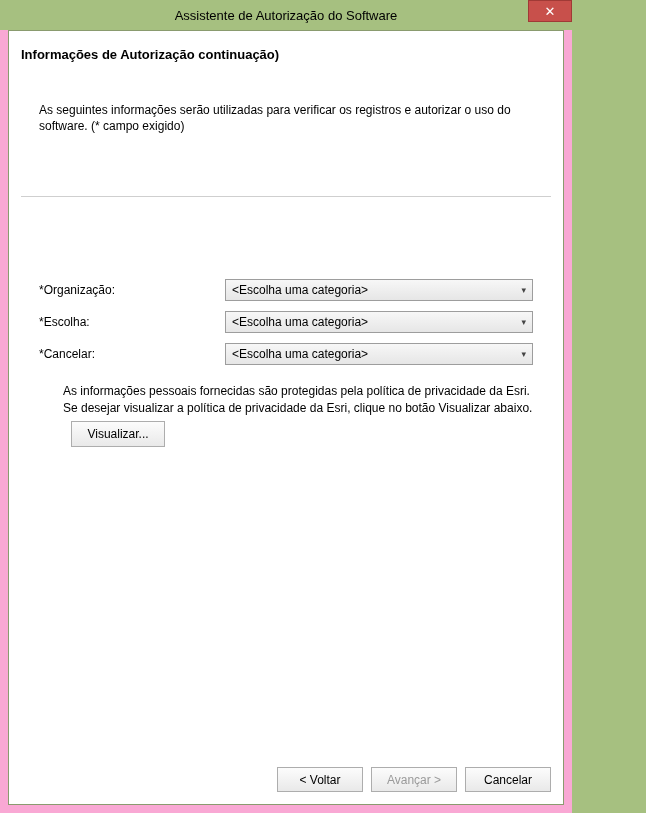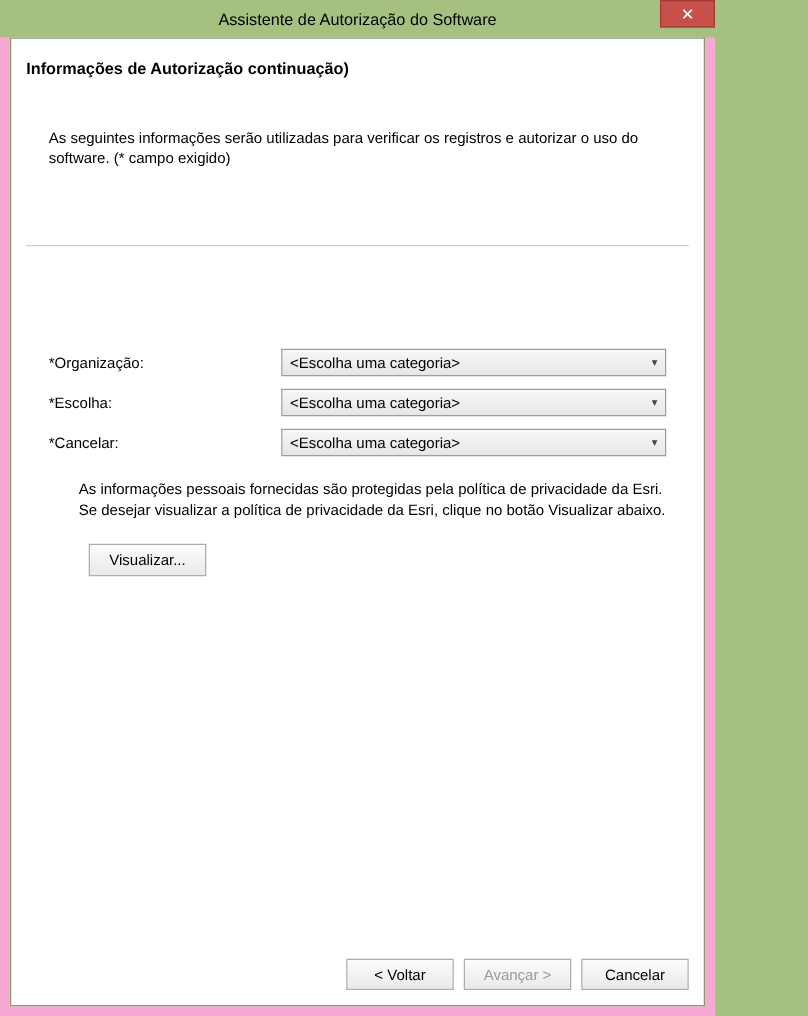--- a/index.html
+++ b/index.html
@@ -116,21 +116,21 @@
       color: #444;
       margin-left: 4px;
     }
     .privacy-text {
       margin: 18px 0 0 24px;
       font-size: 12px;
       line-height: 1.4;
       color: #000;
     }
     .view-btn {
-      margin: 18px 0 0 32px;
+      margin: 4px 0 0 32px;
       width: 94px;
       height: 26px;
       background: linear-gradient(#fcfcfc, #e9e9e9);
       border: 1px solid #adadad;
       font-size: 12px;
       cursor: pointer;
     }
     .footer {
       display: flex;
       justify-content: flex-end;

